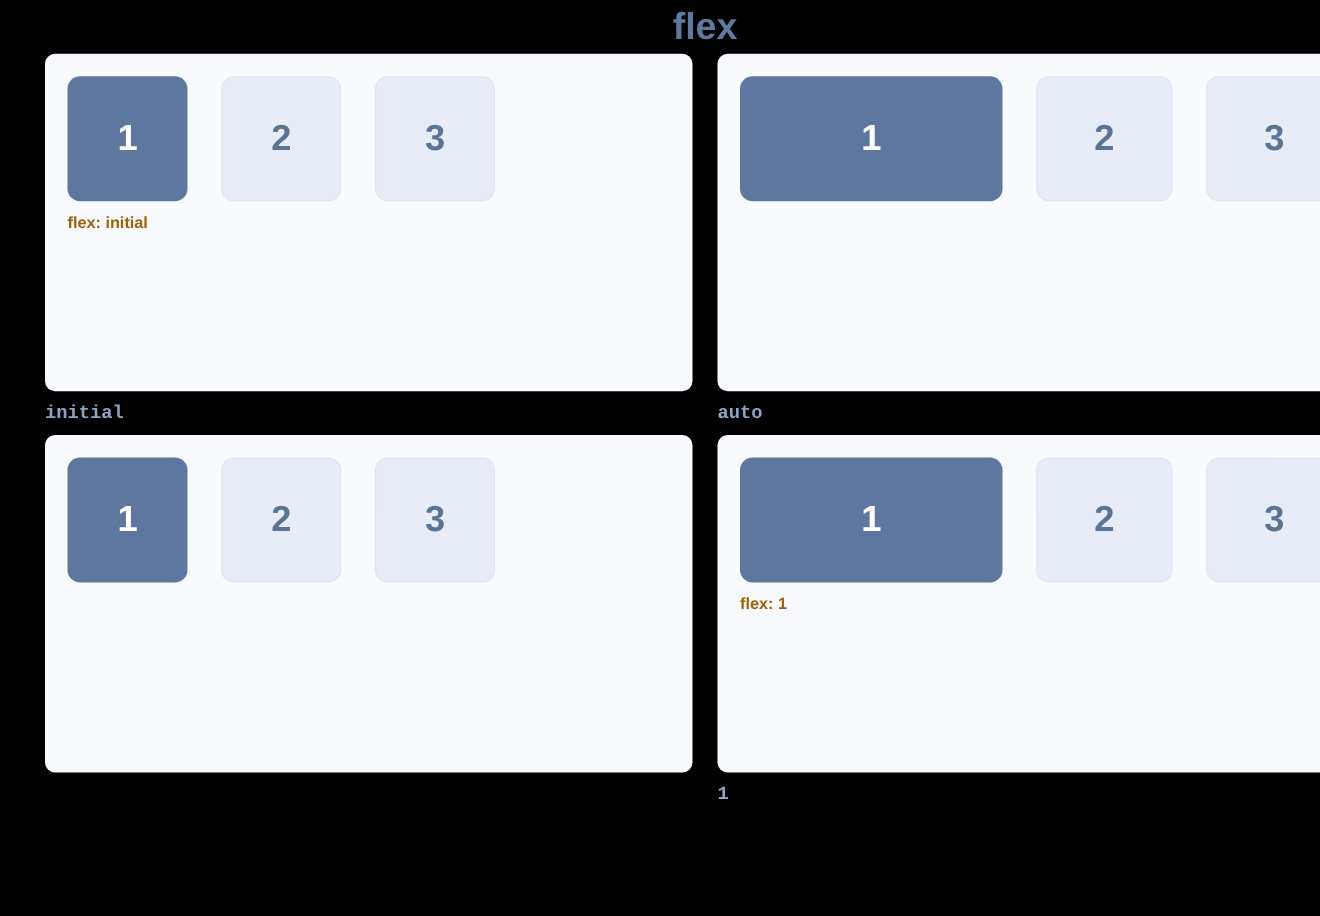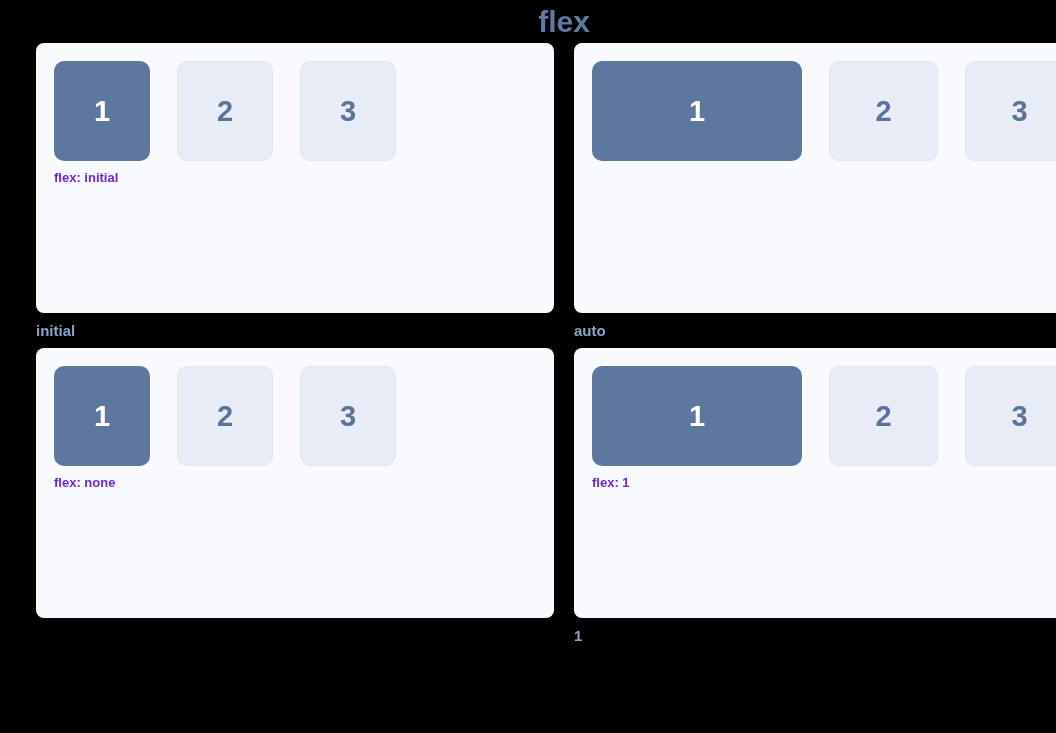--- a/index.html
+++ b/index.html
@@ -96,32 +96,32 @@
   .flex-auto .box.primary { flex: auto; width: auto; min-width: 96px; }
   .flex-auto .box.plain   { flex: initial; width: 109px; }
 
   .flex-one .box.primary { flex: 1; width: auto; min-width: 96px; }
   .flex-one .box.plain   { flex: initial; width: 109px; }
 
   .card-label {
     margin-top: 9px;
     font-size: 13px;
     font-weight: bold;
-    color: #6d28d9;
+    color: #a16207;
   }
 
   .caption {
     font-size: 15px;
     font-weight: bold;
     color: #8aa4c6;
     padding-top: 9px;
     padding-bottom: 8px;
     line-height: 18px;
   }
-  .cell .caption { padding-left: 0; }
+  .cell .caption { padding-left: 0; font-family: Liberation Mono, monospace; }
   .cell.right .caption { padding-left: 0; }
 </style>
 </head>
 <body>
 
 <div class="page">
 
   <div class="page-title">flex</div>
 
   <div class="grid">
@@ -167,21 +167,20 @@
           <div class="box primary">
             <span>1</span>
           </div>
           <div class="box plain">
             <span>2</span>
           </div>
           <div class="box plain">
             <span>3</span>
           </div>
         </div>
-        <div class="card-label">flex: none</div>
       </div>
     </div>
 
     <div class="cell right">
       <div class="card flex-one">
         <div class="demo-row">
           <div class="box primary">
             <span>1</span>
           </div>
           <div class="box plain">

